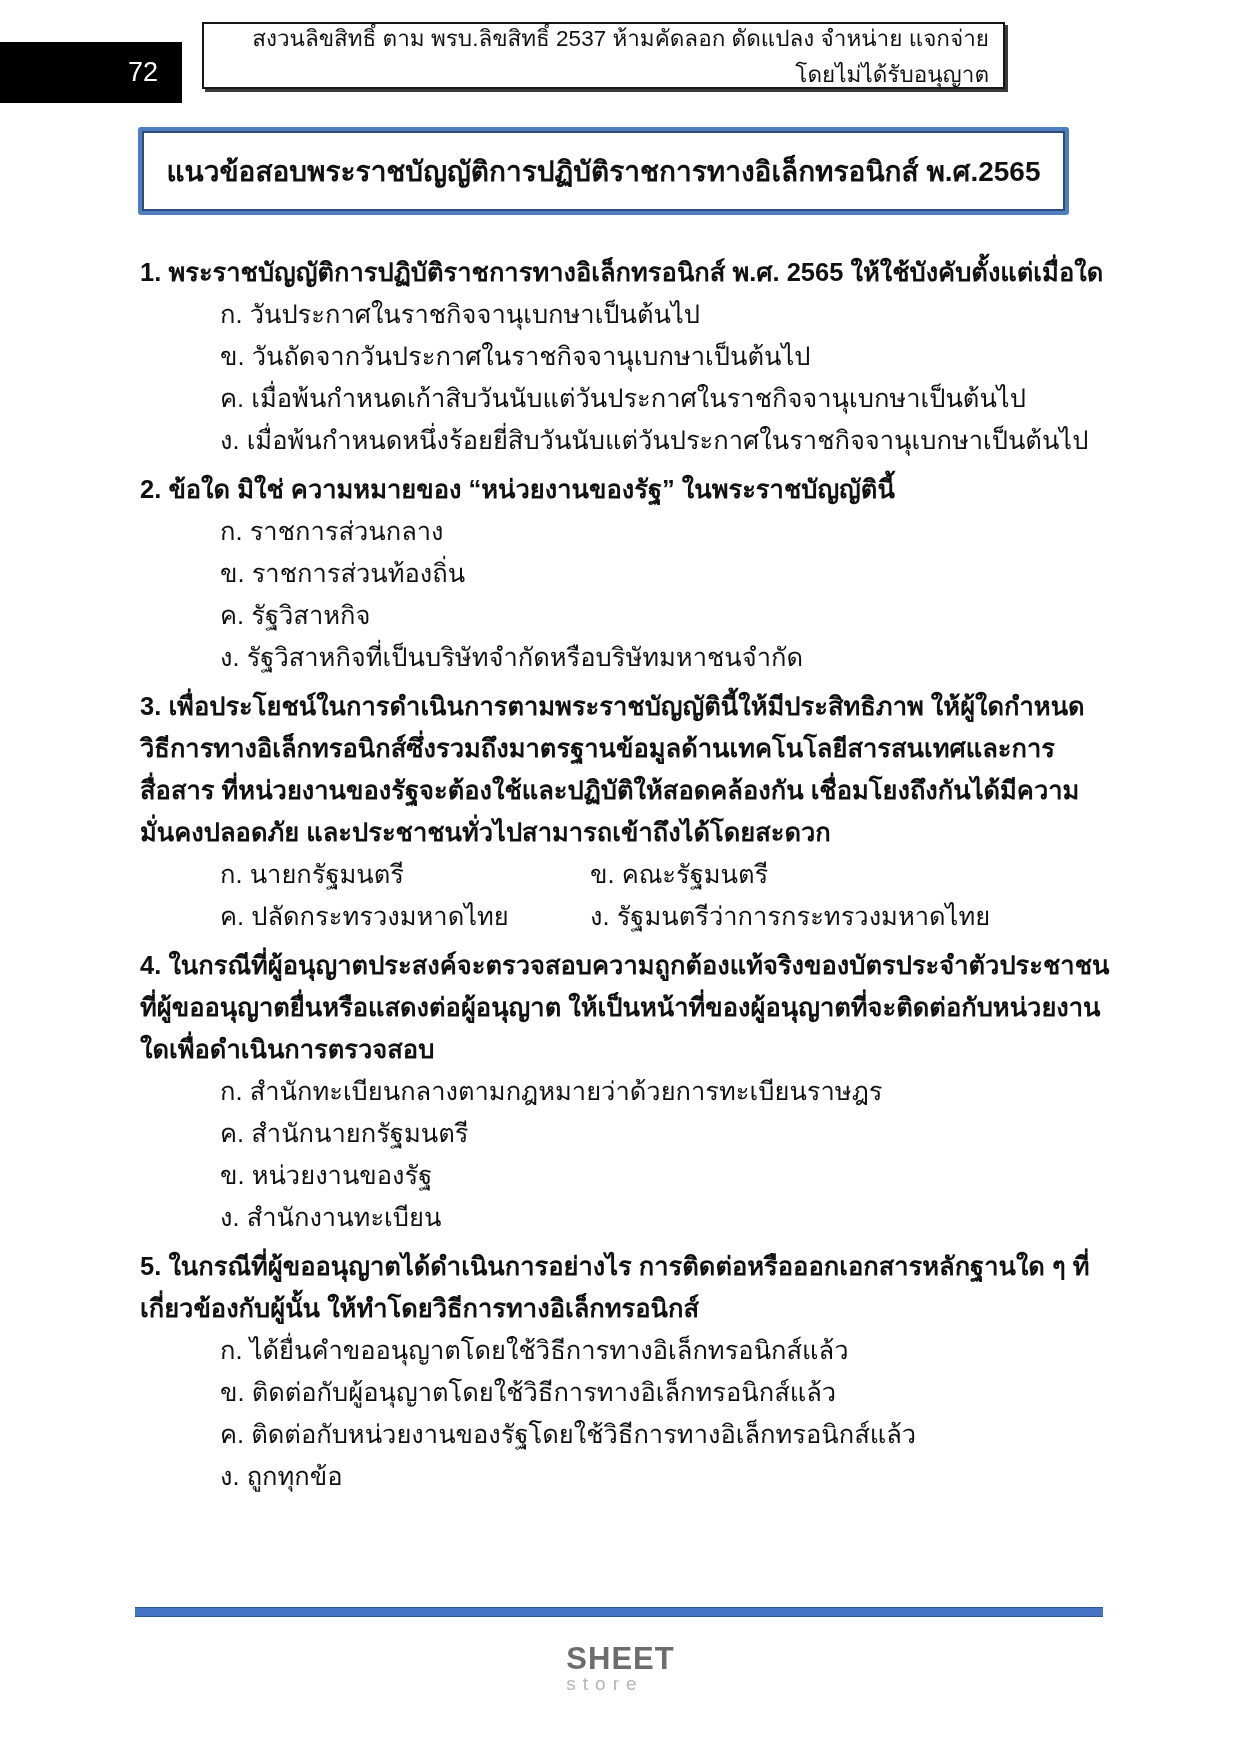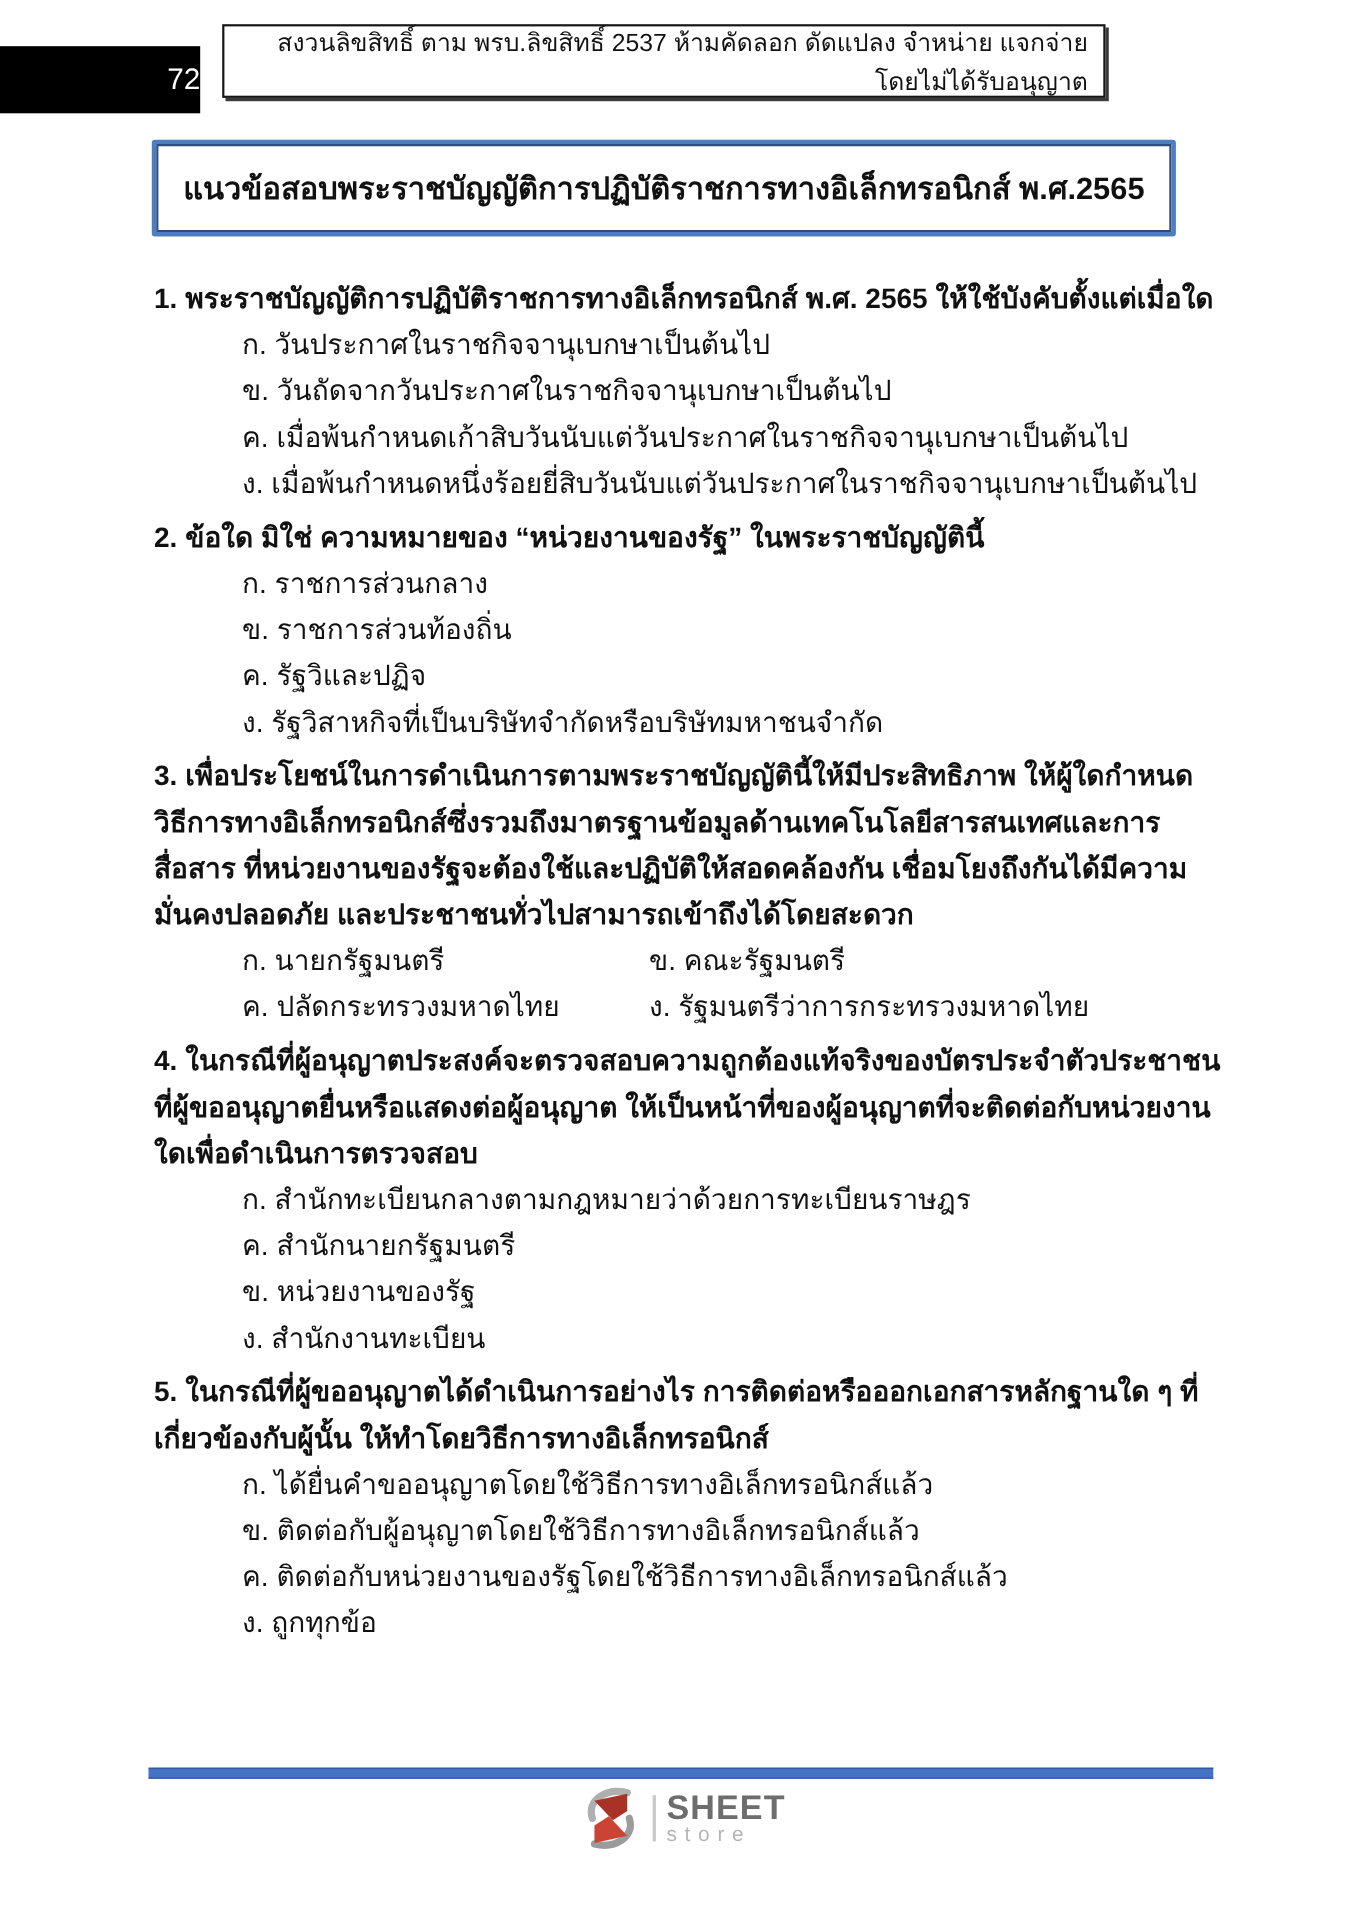--- a/index.html
+++ b/index.html
@@ -5,21 +5,21 @@
   html,body{margin:0;padding:0;}
   body{
     width:1241px;height:1755px;position:relative;background:#ffffff;
     font-family:"Liberation Sans","DejaVu Sans",sans-serif;color:#111;
     overflow:hidden;
   }
   
   .page-num-box{
     position:absolute;left:0;top:42px;width:182px;height:61px;background:#000;
     color:#fff;display:flex;align-items:center;justify-content:flex-end;
-    box-sizing:border-box;font-size:27px;
+    padding-right:24px;box-sizing:border-box;font-size:27px;
   }
   .copy-box{
     position:absolute;left:202px;top:22px;width:803px;height:67px;
     border:2px solid #161616;box-shadow:3px 3px 0 #3a3a3a;background:#fff;
     display:flex;align-items:center;justify-content:center;text-align:right;
     font-size:22.5px;box-sizing:border-box;padding:0 14px;
   }
   
   .title-box{
     position:absolute;left:138px;top:127px;width:931px;height:88px;
@@ -39,21 +39,21 @@
   .choices.two-col{display:grid;grid-template-columns:450px 1fr;}
   .choices.two-col .choice{padding-left:80px;}
   .choices.two-col .choice:nth-child(even){padding-left:0;}
   
   .footer-line{
     position:absolute;left:135px;top:1607px;width:968px;height:8px;
     background:#4472C4;border-top:1px solid #2F5496;border-bottom:1px solid #2F5496;
   }
   .logo{
     position:absolute;top:1624px;left:50%;transform:translateX(-50%);
-    display:flex;align-items:center;gap:10px;height:58px;
+    display:flex;align-items:center;gap:10px;height:58px;flex-direction:column;
   }
   .logo-divider{width:3px;height:42px;background:#C9C9C9;}
   .logo-text{display:flex;flex-direction:column;justify-content:center;}
   .brand{
     font-size:31px;font-weight:bold;color:#6D6D6D;letter-spacing:1px;line-height:30px;
   }
   .brand-sub{
     font-size:19px;color:#B4B4B4;letter-spacing:7px;line-height:16px;margin-top:2px;
   }
 </style>
@@ -112,21 +112,21 @@
     <span class="c-text">ราชการส่วนกลาง</span>
   </div>
 
   <div class="choice">
     <span class="c-label">ข.</span>
     <span class="c-text">ราชการส่วนท้องถิ่น</span>
   </div>
 
   <div class="choice">
     <span class="c-label">ค.</span>
-    <span class="c-text">รัฐวิและปฏิจ</span>
+    <span class="c-text">รัฐวิสาหกิจ</span>
   </div>
 
   <div class="choice">
     <span class="c-label">ง.</span>
     <span class="c-text">รัฐวิสาหกิจที่เป็นบริษัทจำกัดหรือบริษัทมหาชนจำกัด</span>
   </div>
 </div>
   </div>
 
   <div class="question">

